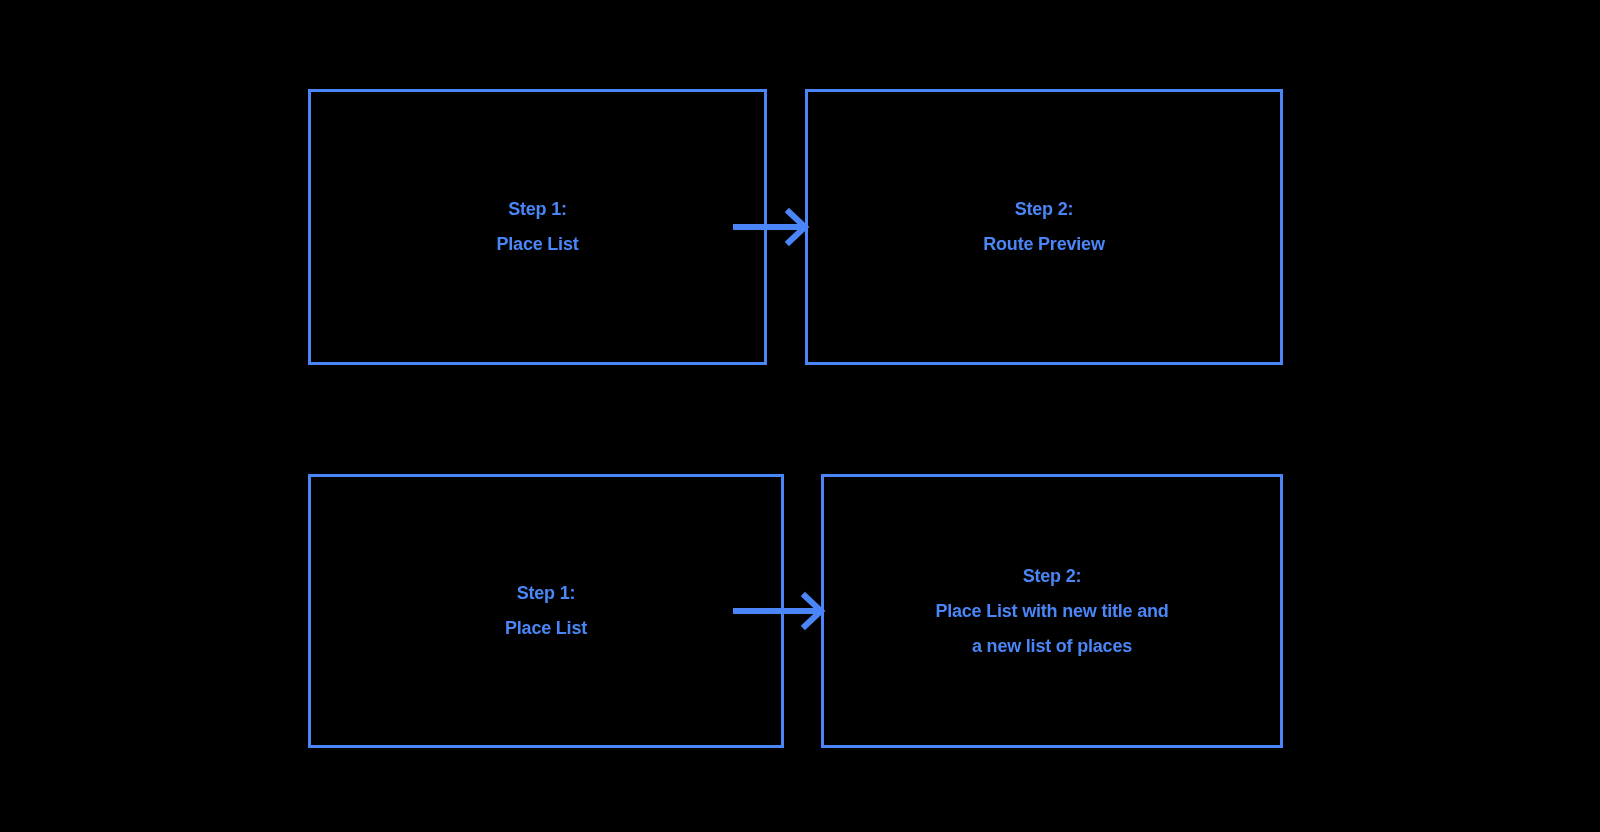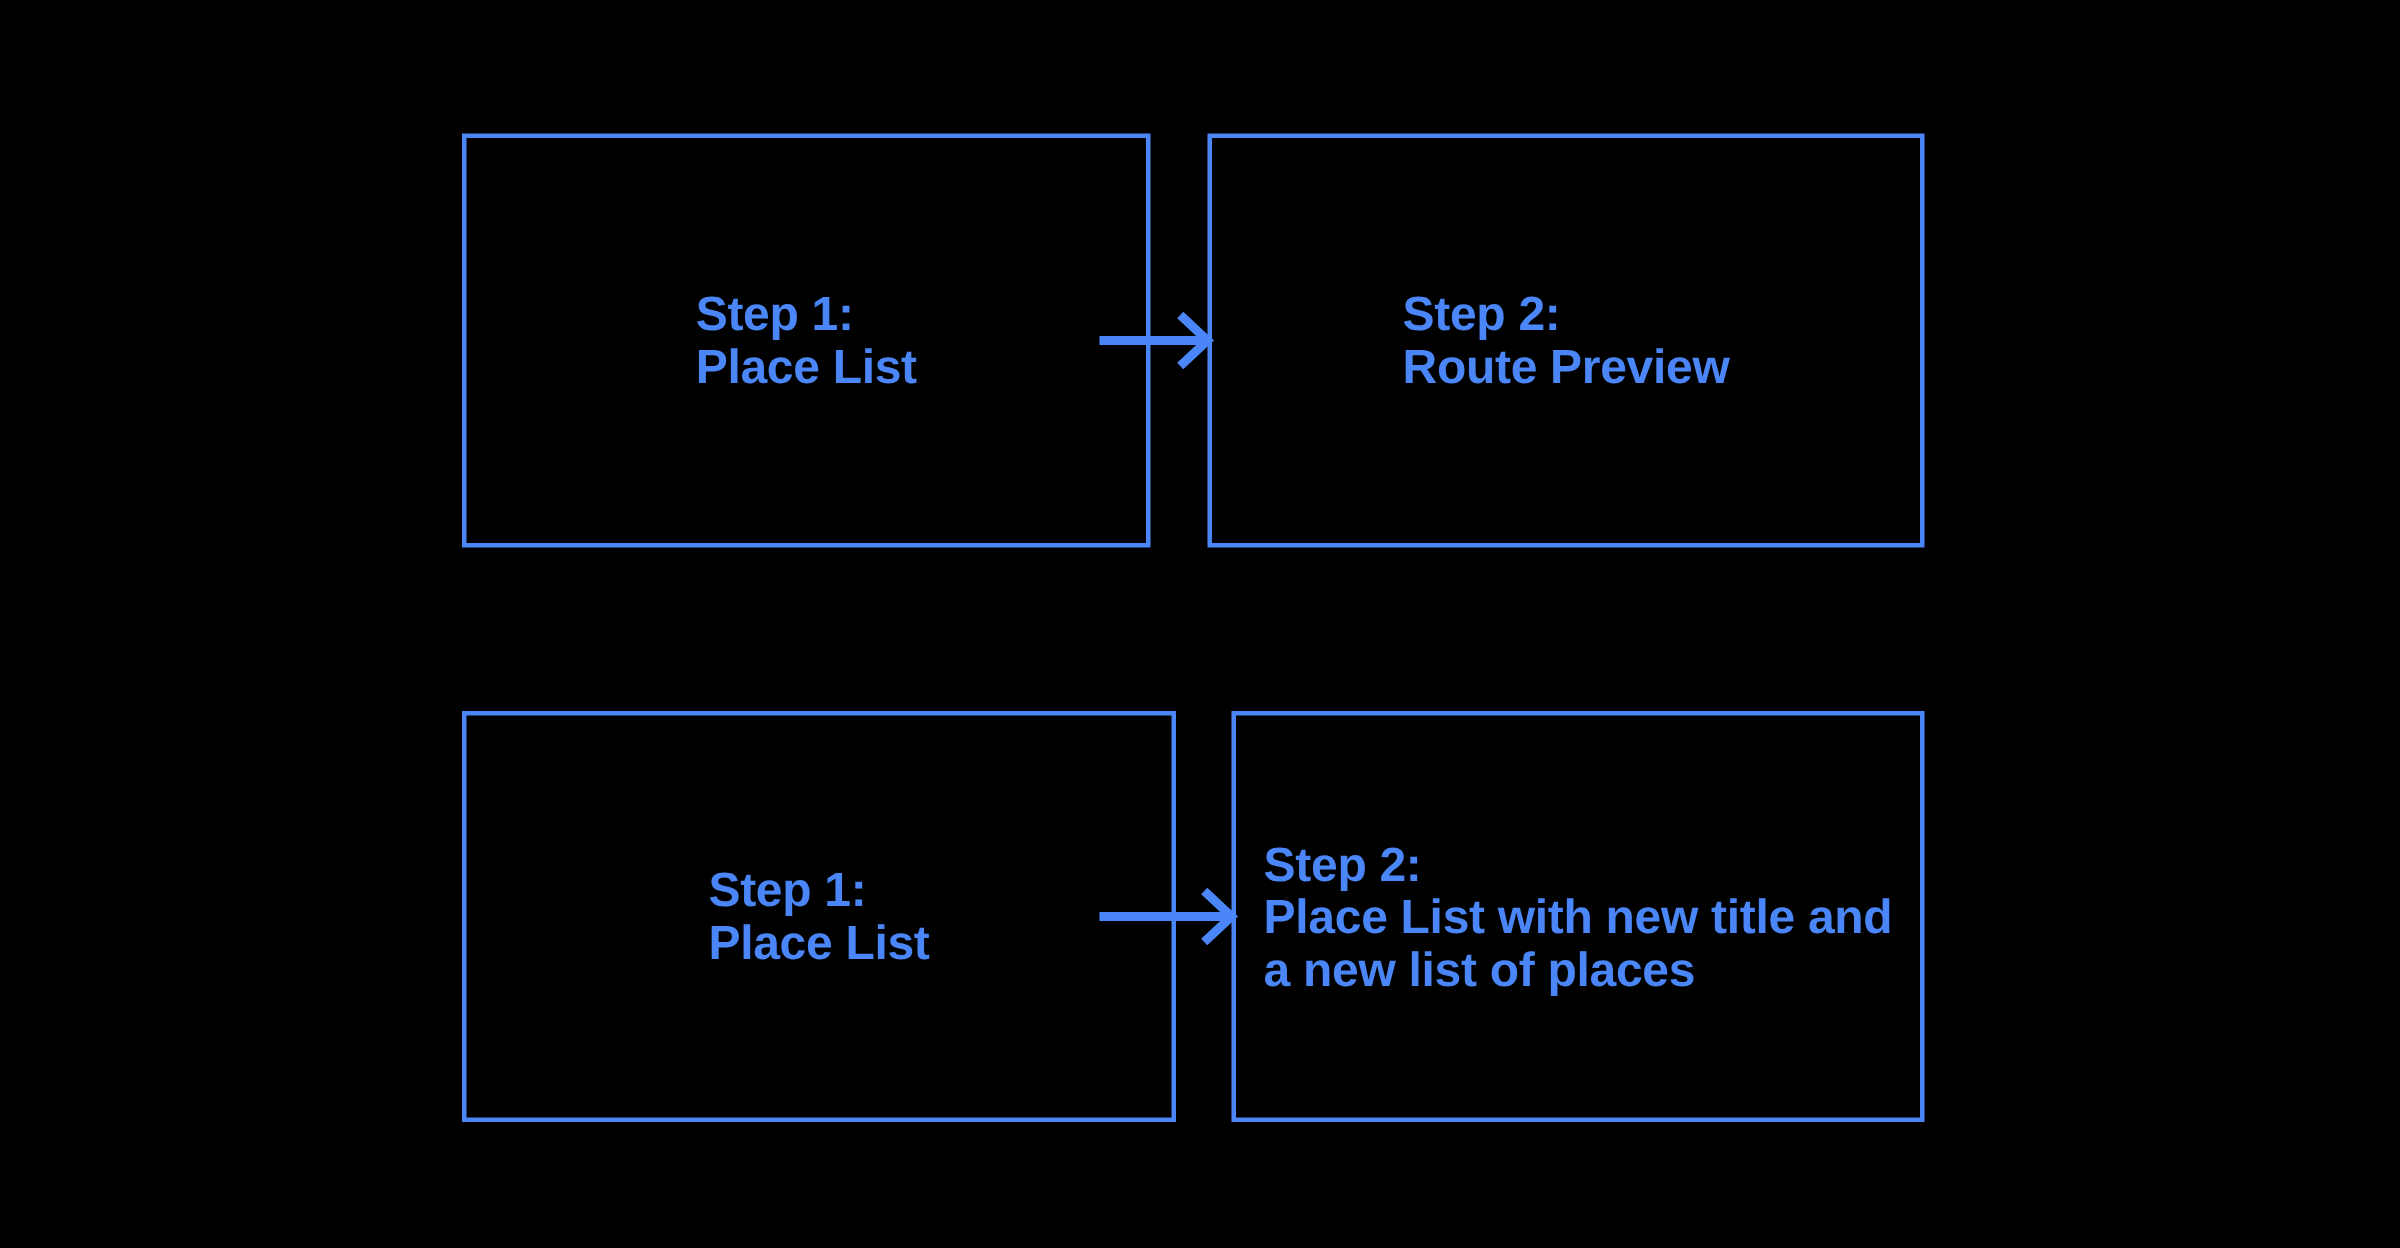--- a/index.html
+++ b/index.html
@@ -42,22 +42,23 @@
   #row-0 .node-from { left: 308px; top: 0px;  width: 459px; height: 276px; }
   #row-0 .node-to   { left: 805px; top: 0px;  width: 478px; height: 276px; }
   
   #row-1 .node-from { left: 308px; top: 0px;  width: 476px; height: 274px; }
   #row-1 .node-to   { left: 821px; top: 0px;  width: 462px; height: 274px; }
 
   .node-label {
     color: #4a86f7;
     font-family: "Liberation Sans", sans-serif;
     font-weight: bold;
-    font-size: 32px;
+    font-size: 18px;
     line-height: 35px;
+    text-align: center;
     white-space: pre-line;
     letter-spacing: -0.2px;
     padding: 0 8px;
   }
 
   
   .connector {
     position: absolute;
     pointer-events: none;
   }

